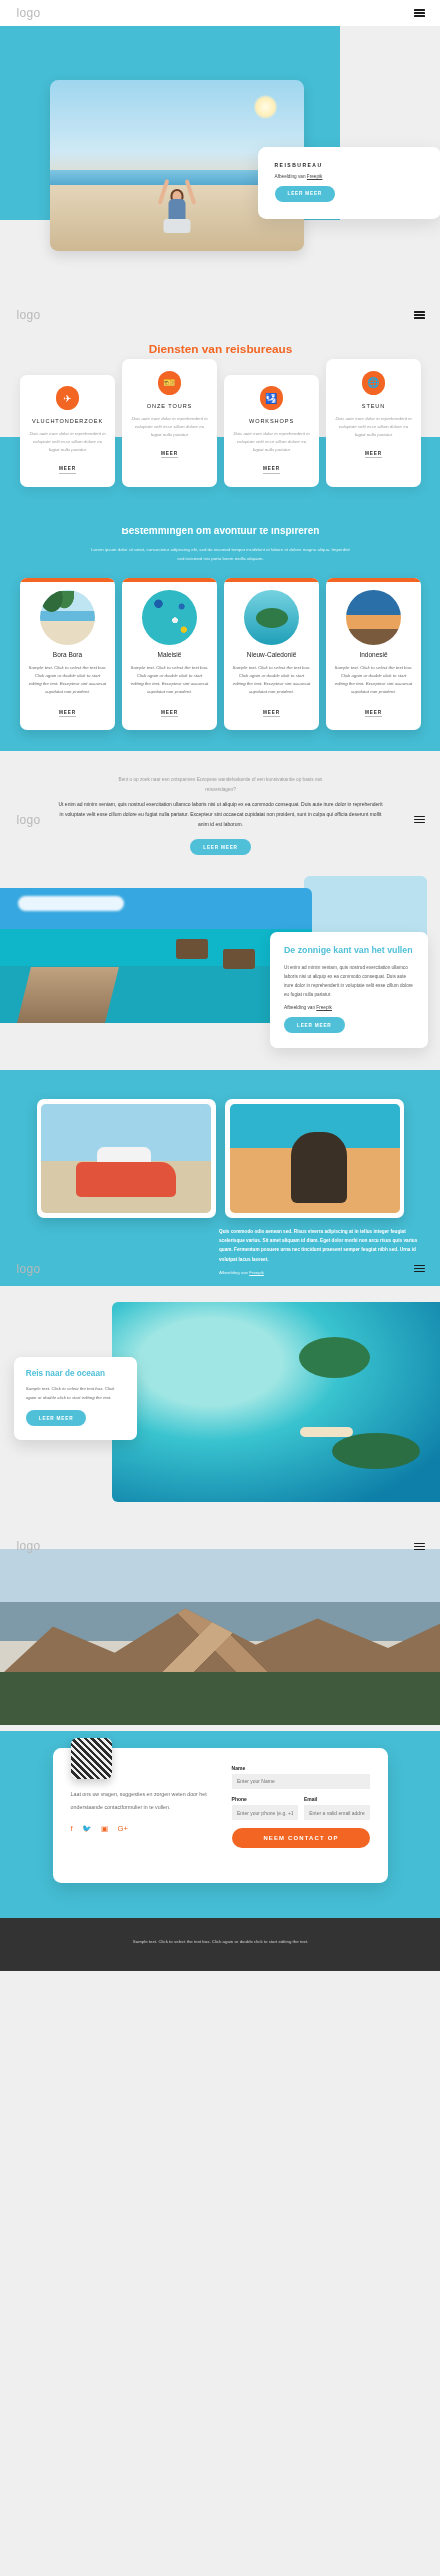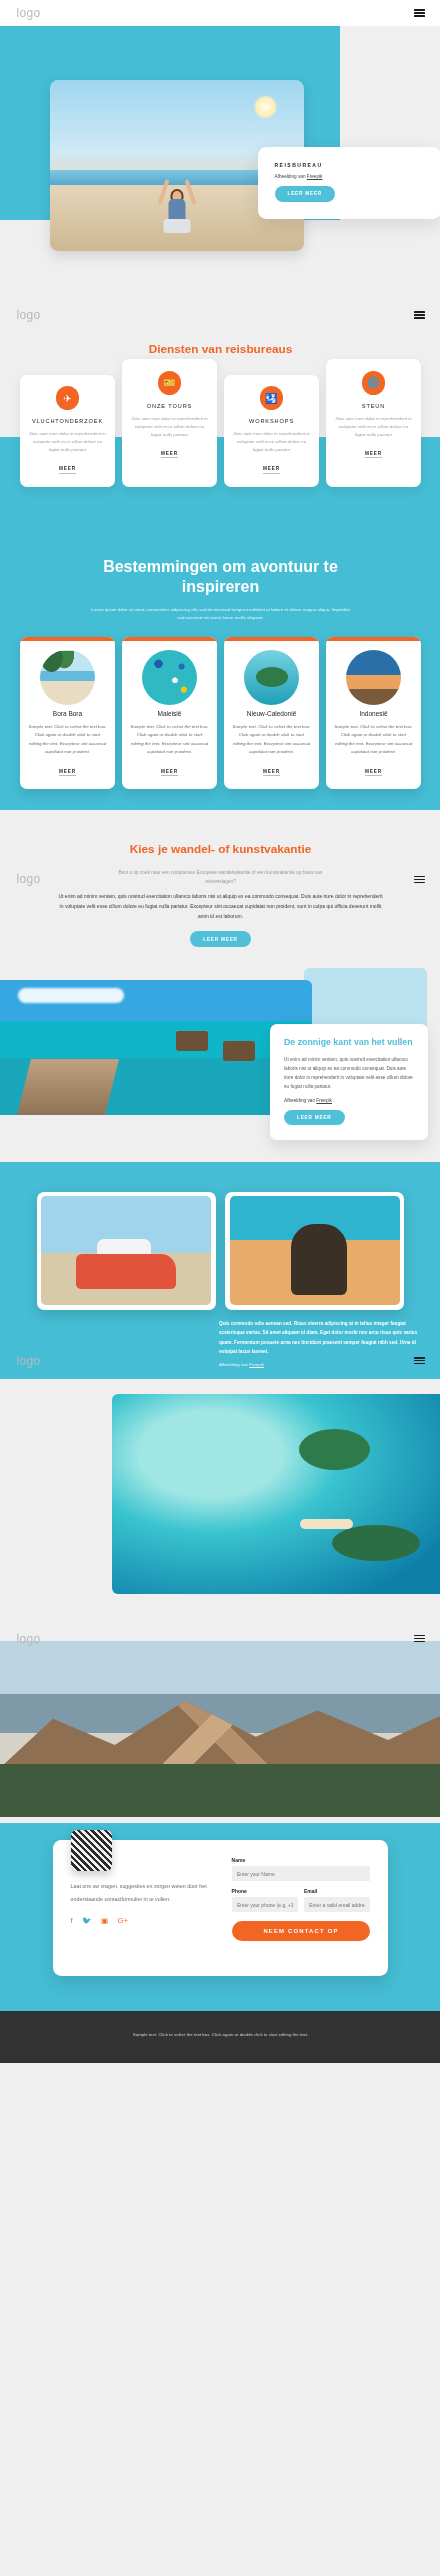--- a/index.html
+++ b/index.html
@@ -89,21 +89,21 @@
   .svc-card.raise { margin-top: -15.3px; }
   .svc-icon {
     width:23.5px;height:23.5px;border-radius:50%;background:#f26522;margin:0 auto 8.2px;
     display:flex;align-items:center;justify-content:center;color:#fff;font-size:10px;
   }
   .svc-name { font-size:5.6px; letter-spacing:0.9px; color:#1d1d1d; margin-bottom:5.9px; }
   .svc-txt { font-size:4.4px; line-height:1.85; color:#9b9b9b; font-style:italic; margin-bottom:7px; }
 
   
   .dest { background:#45bdd4; padding: 15.3px 0 21px; }
-  .sec-title-white { color:#fff; text-align:center; font-size:16px; line-height:1.25; padding: 0 71px; margin-top: 32px; }
+  .sec-title-white { color:#fff; text-align:center; font-size:10px; line-height:1.25; padding: 0 71px; }
   .dest-sub { color:#e4f6fa; text-align:center; font-size:4.4px; line-height:2; padding: 8.2px 88px 0; }
   .dest-row { display:flex; justify-content:center; gap:7px; padding: 14px 10.6px 0; }
   .dest-card {
     width: 95px; background:#fff; border-radius:7px; text-align:center;
     padding-bottom: 13px; box-shadow: 0 4.7px 11.8px rgba(0,0,0,.12); overflow:hidden;
   }
   .dest-top { height: 4.1px; background:#f26522; }
   .dest-thumb {
     width:55px;height:55px;border-radius:50%;margin:8.2px auto 5.9px;overflow:hidden;position:relative;
   }
@@ -354,21 +354,20 @@
         <div class="dest-thumb t-indo"></div>
         <div class="dest-name">Indonesië</div>
         <div class="dest-txt">Sample text. Click to select the text box. Click again or double click to start editing the text. Excepteur sint occaecat cupidatat non proident.</div>
         <span class="meer">MEER</span>
       </div>
 
     </div>
   </section>
 
   <section class="walk">
-    <h2 class="sec-title-orange">Kies je wandel- of kunstvakantie</h2>
     <p class="walk-sub">Bent u op zoek naar een ontspannen Europese wandelvakantie of een kunstvakantie op basis van reisverslagen?</p>
     <div class="navbar transparent">
       <div class="logo">logo</div>
       <div class="burger">
           <span></span>
           <span></span>
           <span></span>
         </div>
     </div>
     <p class="walk-body">Ut enim ad minim veniam, quis nostrud exercitation ullamco laboris nisi ut aliquip ex ea commodo consequat. Duis aute irure dolor in reprehenderit in voluptate velit esse cillum dolore eu fugiat nulla pariatur. Excepteur sint occaecat cupidatat non proident, sunt in culpa qui officia deserunt mollit anim id est laborum.</p>
@@ -418,20 +417,27 @@
         <span>Afbeelding van </span><u>Freepik</u>
       </div>
     </div>
   </section>
 
   <section class="ocean">
     <div class="photo">
       <div class="isle1"></div>
         <div class="isle2"></div>
         <div class="beach"></div>
+    </div>
+    <div class="ocean-card">
+      <h3 class="ocean-h">Reis naar de oceaan</h3>
+      <p class="ocean-p">Sample text. Click to select the text box. Click again or double click to start editing the text.</p>
+      <div style="margin-top:8.2px;">
+        <button class="btn-pill">LEER MEER</button>
+      </div>
     </div>
   </section>
 
   <section class="nature">
     <div class="navbar transparent">
       <div class="logo">logo</div>
       <div class="burger">
           <span></span>
           <span></span>
           <span></span>

